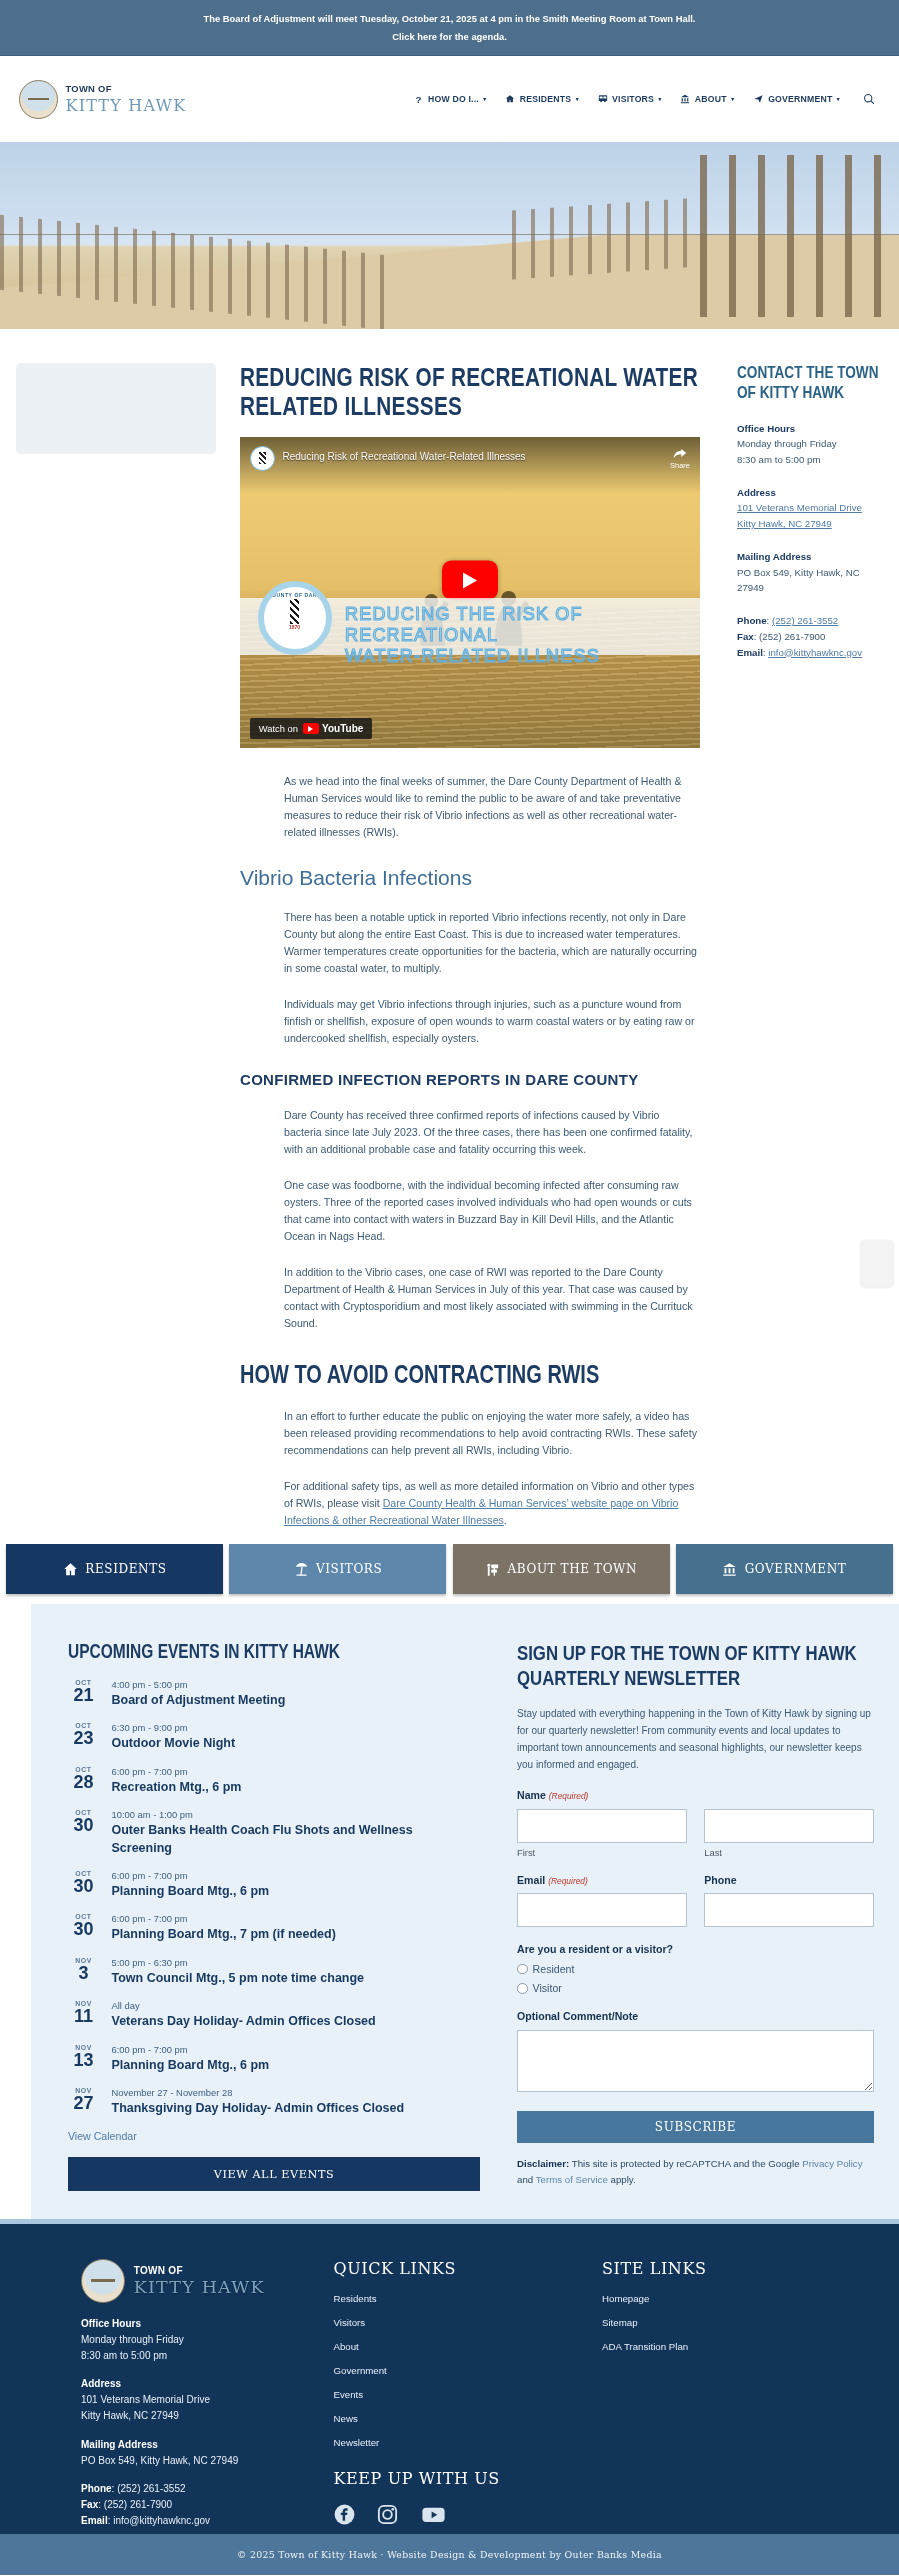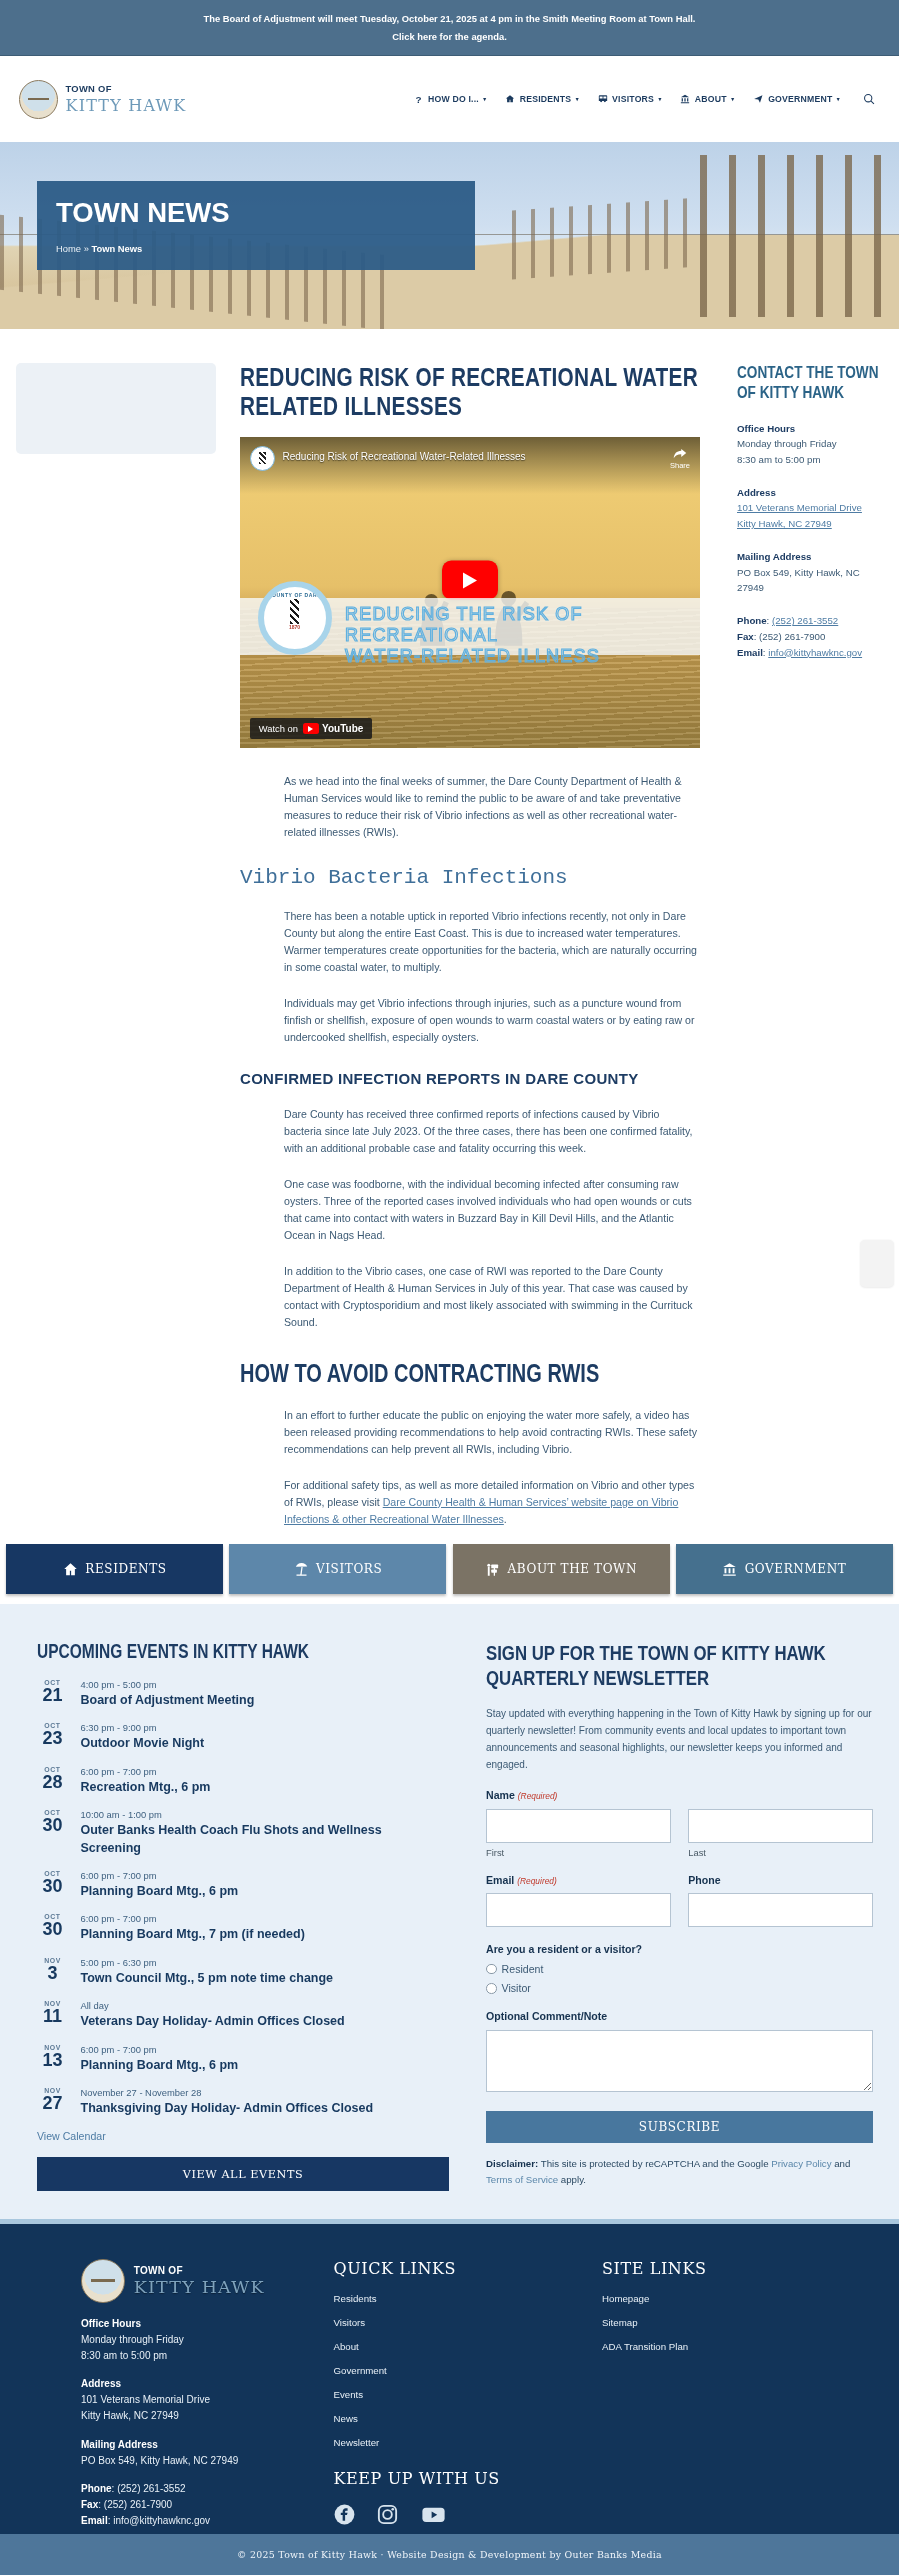--- a/index.html
+++ b/index.html
@@ -74,39 +74,39 @@
   .vid-banner-text { margin-left:105px; padding-top:6.2px; }
   .outline-txt { font-weight:400; font-size:18px; line-height:21px; letter-spacing:1.2px; color:rgba(255,255,255,.12); -webkit-text-stroke:1.2px #5fb0e0; }
   .watch-badge { position:absolute; left:10px; bottom:8.7px; background:rgba(25,25,25,.85); color:#fff; display:flex; align-items:center; gap:5px; padding:5px 8.7px; border-radius:1.9px; font-size:9.4px; cursor:pointer; }
   .yt-logo { display:flex; align-items:center; gap:3.1px; font-weight:700; font-size:10px; }
   .yt-mark { width:16px; height:11.2px; background:#f00; border-radius:2.5px; display:flex; align-items:center; justify-content:center; }
   .yt-mark:after { content:""; border-style:solid; border-width:3.1px 0 3.1px 5px; border-color:transparent transparent transparent #fff; }
 
   
   .article p { font-size:10.6px; line-height:17px; margin-top:19px; color:#3c5a74;margin-left:44px; }
   .article a { color:#4e7ca4; text-decoration:underline; cursor:pointer; }
-  h2.serif { font-family:Liberation Mono, monospace; font-weight:400; font-size:21px; color:#3f6f99; margin-top:25px; }
+  h2.serif { font-family:Liberation Sans, sans-serif; font-weight:400; font-size:21px; color:#3f6f99; margin-top:25px; }
   h3.sub { font-size:15px; color:#1d3c63; letter-spacing:0.3px; margin-top:24px; }
   h2.big { font-size:25px; line-height:29px; color:#1d3c63; margin-top:27.5px; }
 
   
   .sb-title { font-size:17px; line-height:20px; color:#2b6387; }
   .sb-group { margin-top:17.5px; font-size:9.7px; line-height:15.6px; }
   .sb-group .lbl { font-weight:700; color:#1d3c63; }
   .sb-group a { color:#4e7ca4; text-decoration:underline; cursor:pointer; }
   .sb-line b { color:#1d3c63; }
 
   
   .cta { height:50px; display:grid; grid-template-columns:1fr 1fr 1fr 1fr; gap:6.2px; padding:0 6.2px; }
   .cta-btn { display:flex; align-items:center; justify-content:center; gap:7.5px; color:#fff; font-family:"DejaVu Serif",serif; font-size:12px; letter-spacing:0.6px; cursor:pointer; box-shadow:0 1.9px 2.5px rgba(0,0,0,.25); }
   .cta-btn svg { flex:0 0 auto; }
   .c1 { background:#173763; } .c2 { background:#5d87aa; } .c3 { background:#7b7365; } .c4 { background:#45708e; }
 
   
-  .mid { margin-top:10px; height:615px; overflow:hidden; background:#e8f0f8; display:flex; padding:36px 25px 0 37px; }
+  .mid { margin-top:10px; height:615px; overflow:hidden; background:#e8f0f8; display:flex; padding:36px 25px 0 37px;margin-left:31px; }
   .events-col { width:412px; flex:0 0 412px; }
   .mid-h { font-size:19.4px; color:#1d3c63; }
   .ev-list { margin-top:16px; }
   .ev-row { display:flex; gap:12.5px; margin-bottom:13px; }
   .ev-date { width:31px; flex:0 0 31px; text-align:center; }
   .ev-mon { font-size:6.9px; font-weight:700; color:#5c7995; letter-spacing:0.6px; }
   .ev-day { font-size:18px; font-weight:700; color:#17395f; line-height:19px; }
   .ev-time { font-size:9.4px; color:#3f6180; }
   .ev-title { font-size:12.5px; font-weight:700; color:#17395f; line-height:17.5px; margin-top:1.9px; cursor:pointer; }
   .view-cal { font-size:10.6px; color:#4e7ca4; margin-top:3.7px; cursor:pointer; }
@@ -213,28 +213,20 @@
     </div>
   </div>
 </div>
 
 <div class="hero">
   <div class="dune"></div>
   <div class="fence-wire"></div>
   <div class="fence f1"></div>
   <div class="fence f2"></div>
   <div class="fence f3"></div>
-  <div class="hero-overlay">
-    <div class="hero-title cond">TOWN NEWS</div>
-    <div class="breadcrumb">
-      <span>Home</span>
-      <span>»</span>
-      <span class="cur">Town News</span>
-    </div>
-  </div>
 </div>
 
 <div class="content">
   <div class="left-rail">
     <div class="rail-box"></div>
   </div>
 
   <div class="article">
     <div class="article-inner">
       <h1 class="page-title cond">

